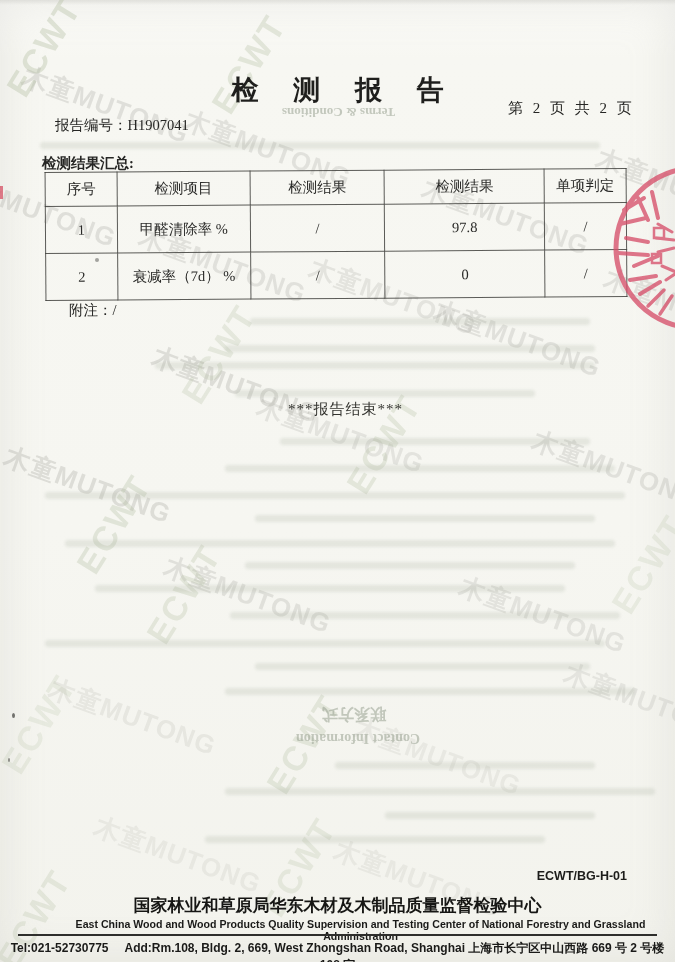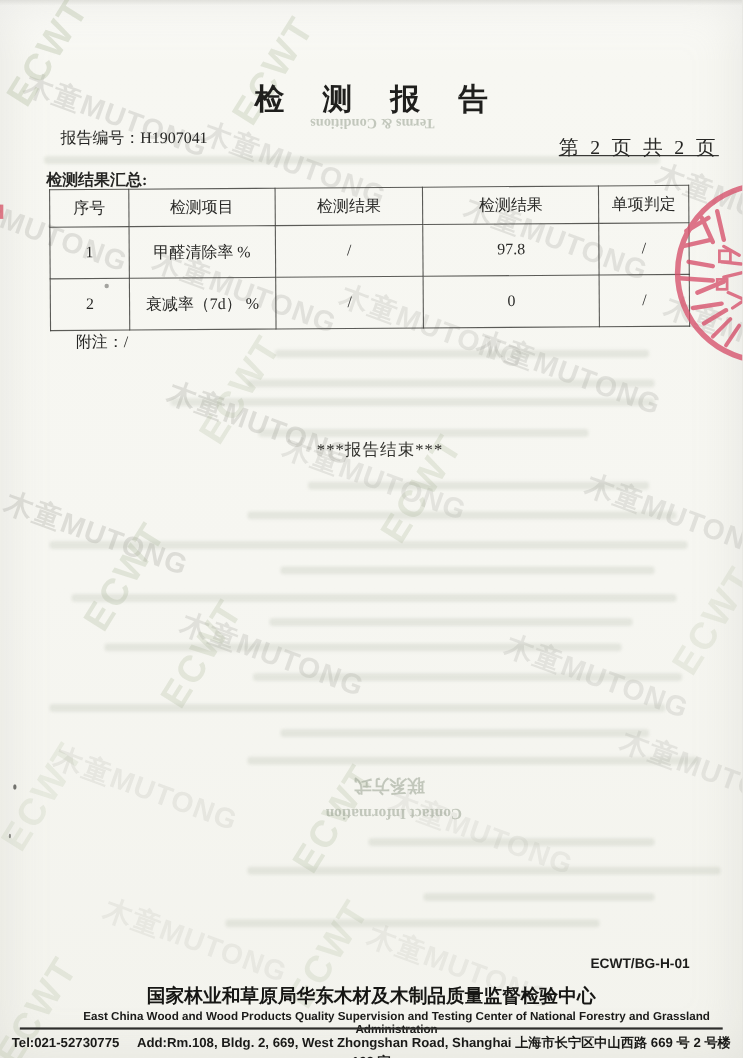--- a/index.html
+++ b/index.html
@@ -22,21 +22,21 @@
   .bleedbar{position:absolute;height:7px;border-radius:3px;background:rgba(166,173,156,.22);filter:blur(1.4px);}
   .bleedtext{position:absolute;font-weight:700;color:rgba(152,160,144,.55);filter:blur(.7px);transform:rotate(180deg);white-space:nowrap;}
   .bleedtext.en{font-size:14px;}
   .bleedtext.cn{font-size:16px;}
   .speck{position:absolute;border-radius:50%;}
   
   .content{position:absolute;inset:0;}
   .title{position:absolute;left:0;right:0;top:72px;text-align:center;
     font-size:27px;font-weight:700;letter-spacing:14px;text-indent:14px;color:#1f1f1d;}
   .report-no{position:absolute;left:55px;top:116px;font-size:14.5px;}
-  .page-indicator{position:absolute;left:508px;top:122px;font-size:18px;letter-spacing:3px;text-decoration:underline;}
+  .page-indicator{position:absolute;left:508px;top:99px;font-size:15px;letter-spacing:3px;}
   .summary-label{position:absolute;left:42px;top:154px;font-size:14.5px;font-weight:700;}
   .result-table{position:absolute;left:45px;top:170px;width:582px;border-collapse:collapse;
     transform:rotate(-0.4deg);font-size:14.5px;color:#2a2a28;}
   .result-table th,.result-table td{border:1.5px solid rgba(64,64,60,.85);text-align:center;
     font-weight:400;padding:0;background:transparent;}
   .result-table th{height:33px;}
   .result-table td{height:46px;}
   .notes{position:absolute;left:57px;top:301px;font-size:14.5px;margin-left:12px;}
   .end-marker{position:absolute;left:16px;right:0;top:400px;text-align:center;font-size:15px;letter-spacing:1px;color:#33332f;}
   .doc-code{position:absolute;right:48px;top:869px;font-family:"Liberation Sans","DejaVu Sans",sans-serif;

